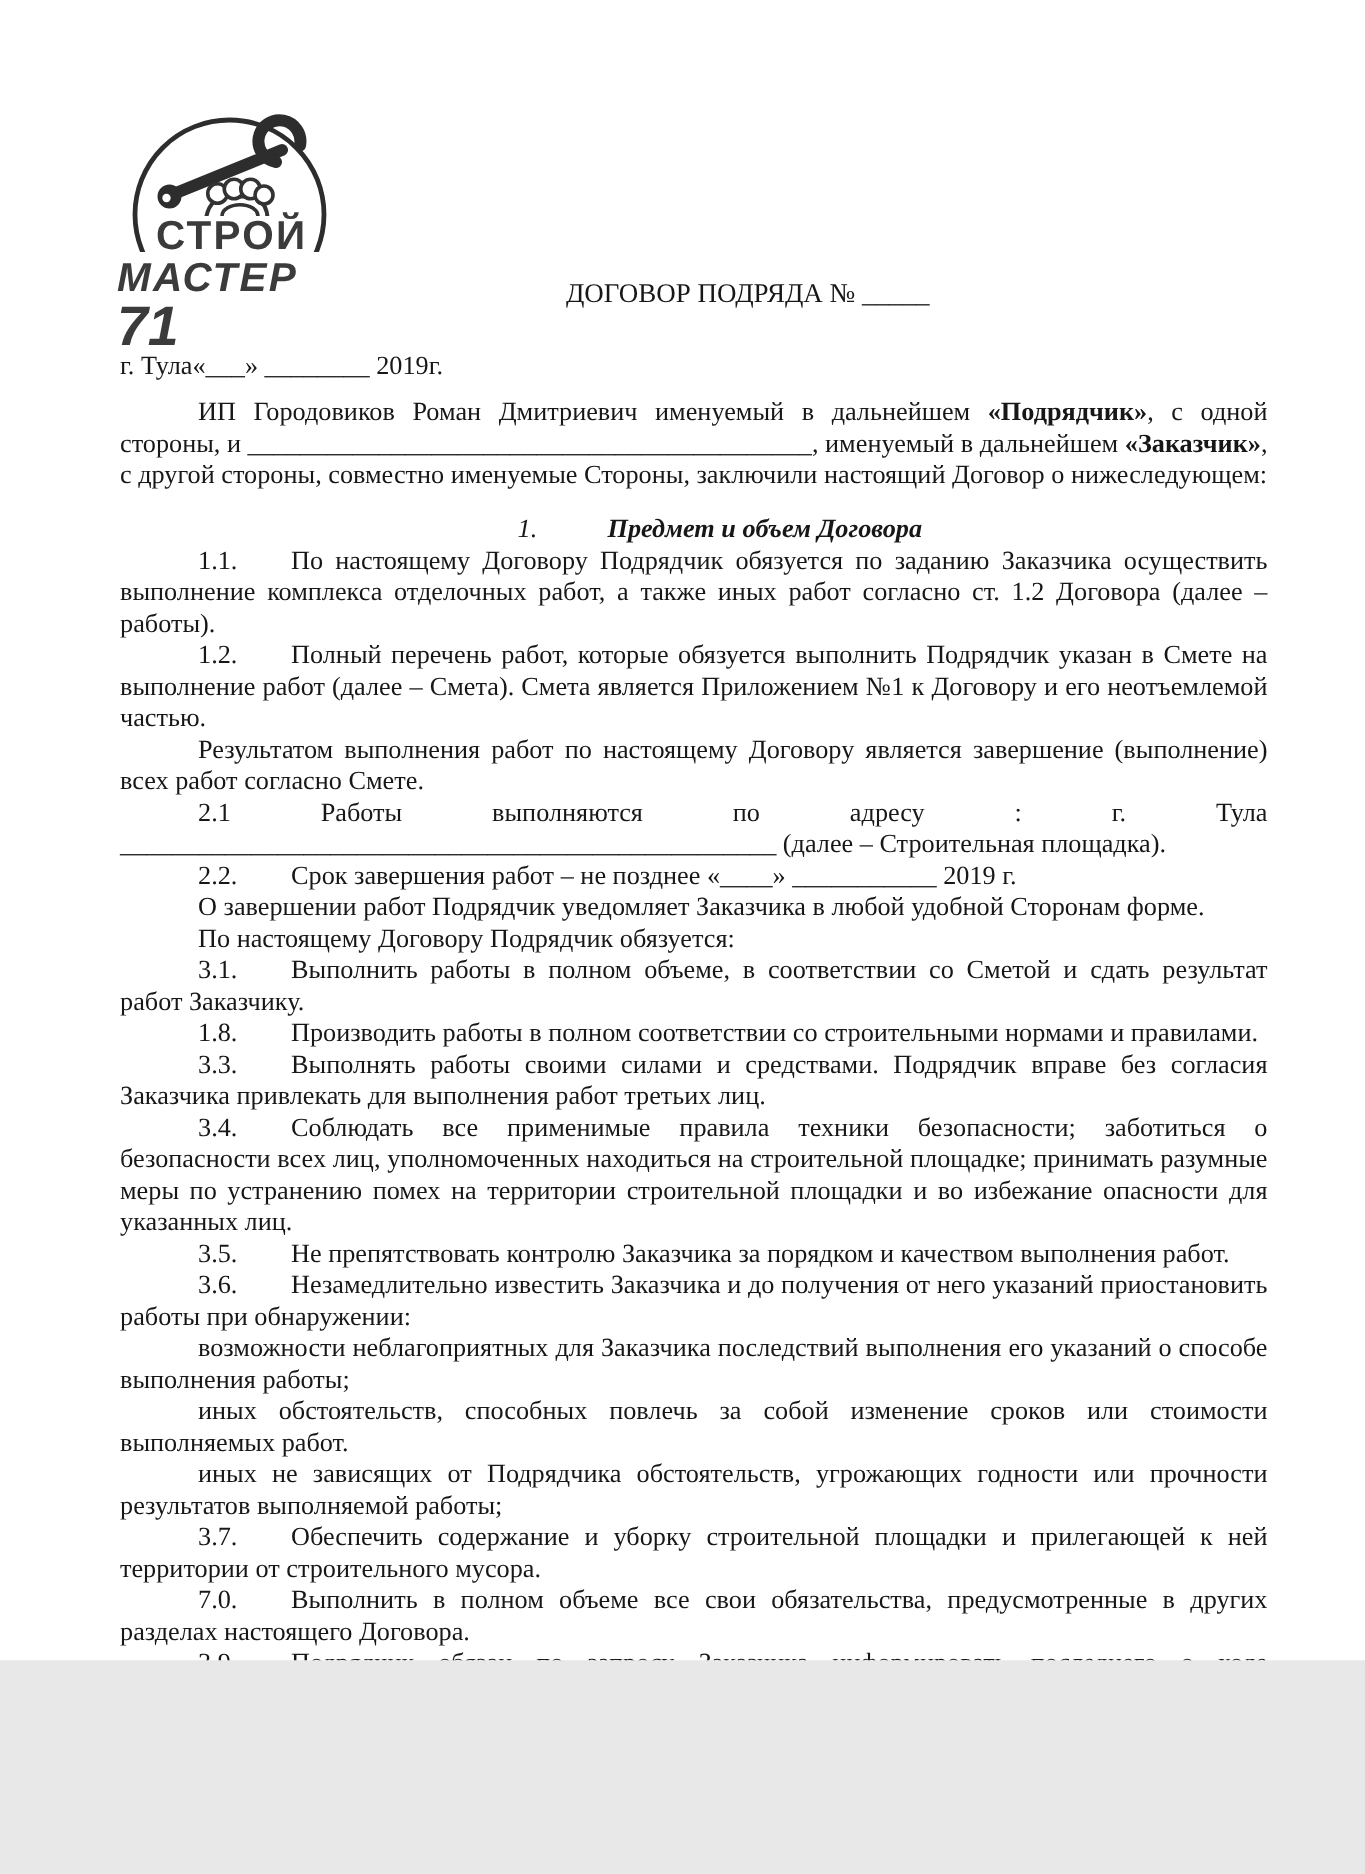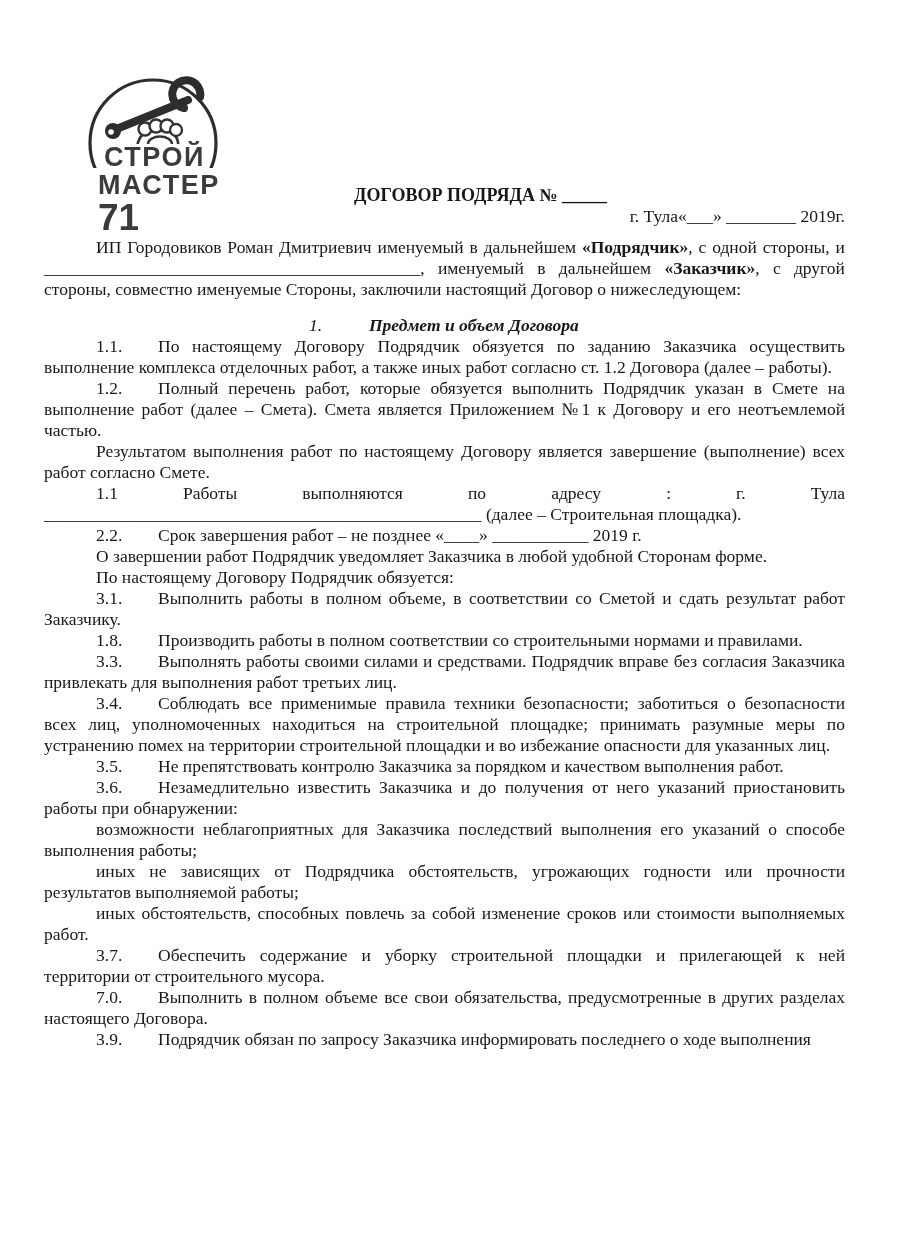--- a/index.html
+++ b/index.html
@@ -1,56 +1,56 @@
 <!DOCTYPE html>
 <html><head>
 <meta charset="utf-8">
 <style>
   html,body { margin:0; padding:0; background:#e8e8e8; }
   .page {
     position:relative;
-    width:910px; height:1249px;
+    width:910px; height:1107px;
     margin:0 auto;
     background:#ffffff;
     font-family:"Liberation Serif","DejaVu Serif",serif;
     font-size:17.5px;
     line-height:21px;
     color:#171717;
     overflow:hidden;
     box-sizing:border-box;
-    padding:0 65px 0 44px;
+    padding:0 65px 0 80px;
   }
   
   .logo {
     position:absolute; left:72px; top:76px;
     width:168px; height:142px;
   }
   .logo svg { display:block; width:168px; height:142px; }
   .logo-txt {
     position:absolute;
     font-family:"Liberation Sans","DejaVu Sans",sans-serif;
     font-weight:700; color:#3b3b3b;
     background:#ffffff;
     letter-spacing:1.5px;
     line-height:1;
   }
   .logo-line1 { left:32px; top:68px; font-size:27px; }
-  .logo-line2 { left:26px; top:96px; font-size:27px; }
+  .logo-line2 { left:6px; top:96px; font-size:27px;font-style:italic; }
   .logo-line2 .num { font-size:37px; letter-spacing:0; vertical-align:-4px; }
   
   .doc-title {
     padding-top:185px;
     text-align:center;
     padding-left:72px;           
-    font-weight:700;
+    font-weight:400;
     font-size:18px;
   }
   .city-date {
-    display:flex; justify-content:flex-end;
-    margin-top:0;
+    display:flex; justify-content:flex-start;
+    margin-top:27px;
   }
   
   .content { margin-top:4px; }
   .para {
     margin:0;
     text-align:justify;
     text-indent:52px;
   }
   .para.intro { margin-top:10px; }
   .num {
@@ -105,31 +105,31 @@
     <span>г. Тула</span>
     <span>«___»  ________ 2019г.</span>
   </div>
 
   <div class="content" id="content">
       <p class="para intro">ИП Городовиков Роман Дмитриевич именуемый в дальнейшем <b>«Подрядчик»</b>,  с одной стороны, и ___________________________________________, именуемый в дальнейшем <b>«Заказчик»</b>, с другой стороны, совместно именуемые Стороны, заключили настоящий Договор о нижеследующем:</p>
       <div class="heading"><span class="hnum">1.</span><span class="htitle">Предмет и объем Договора</span></div>
       <p class="para"><span class="num">1.1.</span>По настоящему Договору Подрядчик обязуется по заданию Заказчика осуществить выполнение комплекса отделочных работ, а также иных работ согласно ст. 1.2 Договора (далее – работы).</p>
       <p class="para"><span class="num">1.2.</span>Полный перечень работ, которые обязуется выполнить Подрядчик указан в Смете на выполнение работ (далее – Смета). Смета является Приложением №1 к Договору и его неотъемлемой частью.</p>
       <p class="para">Результатом выполнения работ по настоящему Договору является завершение (выполнение) всех работ согласно Смете.</p>
-      <p class="para">1.1 Работы выполняются по адресу : г. Тула __________________________________________________ (далее – Строительная площадка).</p>
+      <p class="para">2.1 Работы выполняются по адресу : г. Тула __________________________________________________ (далее – Строительная площадка).</p>
       <p class="para"><span class="num">2.2.</span>Срок завершения работ – не позднее «____» ___________ 2019 г.</p>
       <p class="para">О завершении работ Подрядчик уведомляет Заказчика в любой удобной Сторонам форме.</p>
       <p class="para">По настоящему Договору Подрядчик обязуется:</p>
       <p class="para"><span class="num">3.1.</span>Выполнить работы в полном объеме, в соответствии со Сметой и сдать результат работ Заказчику.</p>
       <p class="para"><span class="num">1.8.</span>Производить работы в полном соответствии со строительными нормами и правилами.</p>
       <p class="para"><span class="num">3.3.</span>Выполнять работы своими силами и средствами. Подрядчик вправе без согласия Заказчика привлекать для выполнения работ третьих лиц.</p>
       <p class="para"><span class="num">3.4.</span>Соблюдать все применимые правила техники безопасности; заботиться о безопасности всех лиц, уполномоченных находиться на строительной площадке; принимать разумные меры по устранению помех на территории строительной площадки и во избежание опасности для указанных лиц.</p>
       <p class="para"><span class="num">3.5.</span>Не препятствовать контролю Заказчика за порядком и качеством выполнения работ.</p>
       <p class="para"><span class="num">3.6.</span>Незамедлительно известить Заказчика и до получения от него указаний приостановить работы при обнаружении:</p>
       <p class="para">возможности неблагоприятных для Заказчика последствий выполнения его указаний о способе выполнения работы;</p>
+      <p class="para">иных обстоятельств, способных повлечь за собой изменение сроков или стоимости выполняемых работ.</p>
       <p class="para">иных не зависящих от Подрядчика обстоятельств, угрожающих годности или прочности результатов выполняемой работы;</p>
-      <p class="para">иных обстоятельств, способных повлечь за собой изменение сроков или стоимости выполняемых работ.</p>
       <p class="para"><span class="num">3.7.</span>Обеспечить содержание и уборку строительной площадки и прилегающей к ней территории от строительного мусора.</p>
       <p class="para"><span class="num">7.0.</span>Выполнить в полном объеме все свои обязательства, предусмотренные в других разделах настоящего Договора.</p>
       <p class="para"><span class="num">3.9.</span>Подрядчик обязан по запросу Заказчика информировать последнего о ходе выполнения</p>
     </div>
 
 </div>
 
 </body></html>

